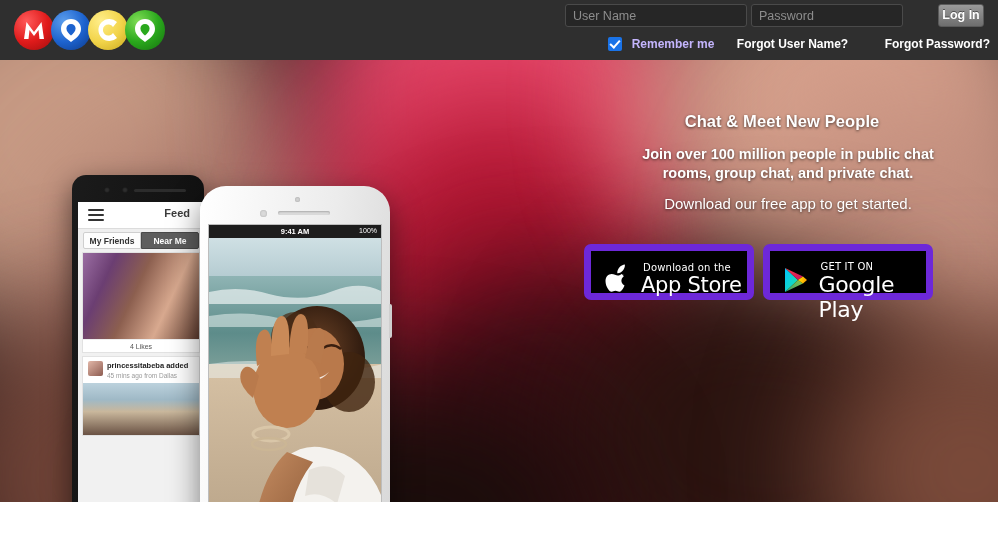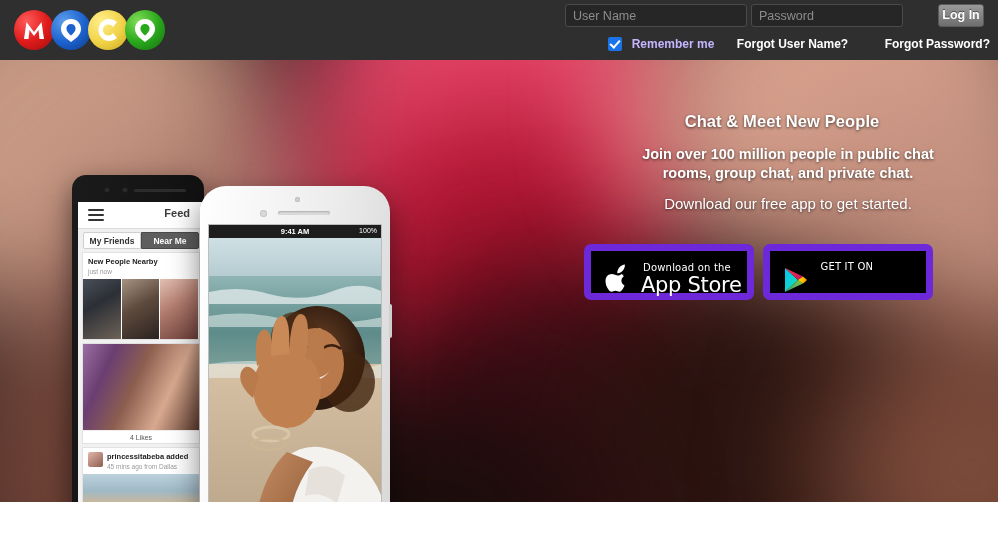--- a/index.html
+++ b/index.html
@@ -222,31 +222,20 @@
                 <i></i>
               </div>
             <div class="and-title">Feed</div>
           </div>
 
           <div class="and-tabs">
             <div class="tabbtn tab-off">My Friends</div>
             <div class="tabbtn tab-on">Near Me</div>
           </div>
 
-          <div class="feed-card">
-            <div class="fc-head">
-              <div class="fc-t1">New People Nearby</div>
-              <div class="fc-t2">just now</div>
-            </div>
-            <div class="fc-thumbs">
-              <div class="fc-thumb" style="background:linear-gradient(150deg,#4a4f58 0%,#2c2f36 40%,#6d6257 100%);"></div>
-              <div class="fc-thumb" style="background:linear-gradient(150deg,#a79382 0%,#5e4a3d 45%,#2a2320 100%);"></div>
-              <div class="fc-thumb" style="background:linear-gradient(150deg,#e3c0b2 0%,#b07a6d 45%,#6d3f3a 100%);"></div>
-            </div>
-          </div>
 
           <div class="feed-card">
             <div class="fc-photo" style="background:linear-gradient(115deg,#9b6ea3 0%,#6b3e72 22%,#8c5f4f 45%,#d8a98f 70%,#5c3a2e 100%);"></div>
             <div class="fc-likes">4 Likes</div>
           </div>
 
           <div class="feed-card">
             <div class="fc-head">
               <div class="fc-avatar" style="background:linear-gradient(140deg,#e2b7a8,#8d5c51);"></div>
               <div class="fc-t1 fc-ind">princessitabeba added</div>
@@ -376,20 +365,21 @@
               <stop offset="0%" stop-color="#32a071"></stop>
                 <stop offset="100%" stop-color="#8bc34a"></stop>
             </linearGradient>
           </defs>
           <path d="M1 1 L14 13 L1 25 Z" fill="url(#gp1)"></path>
           <path d="M1 1 L14 13 L19 9.5 Z" fill="url(#gp3)"></path>
           <path d="M14 13 L19 16.5 L1 25 Z" fill="url(#gp4)"></path>
           <path d="M19 9.5 L23 13 L19 16.5 L14 13 Z" fill="url(#gp2)"></path>
         </svg>
         <span class="badge-sub" style="left:50px; top:10px;">GET IT ON</span>
+        <span class="badge-main" style="left:48px; top:21px; font-size:22px;">Google Play</span>
       </div>
     </div>
   </div>
 
   <div class="hero-bottom-white"></div>
 
   <div class="topbar">
 
     <div class="logo">
       <div class="logo-dot ld1">

